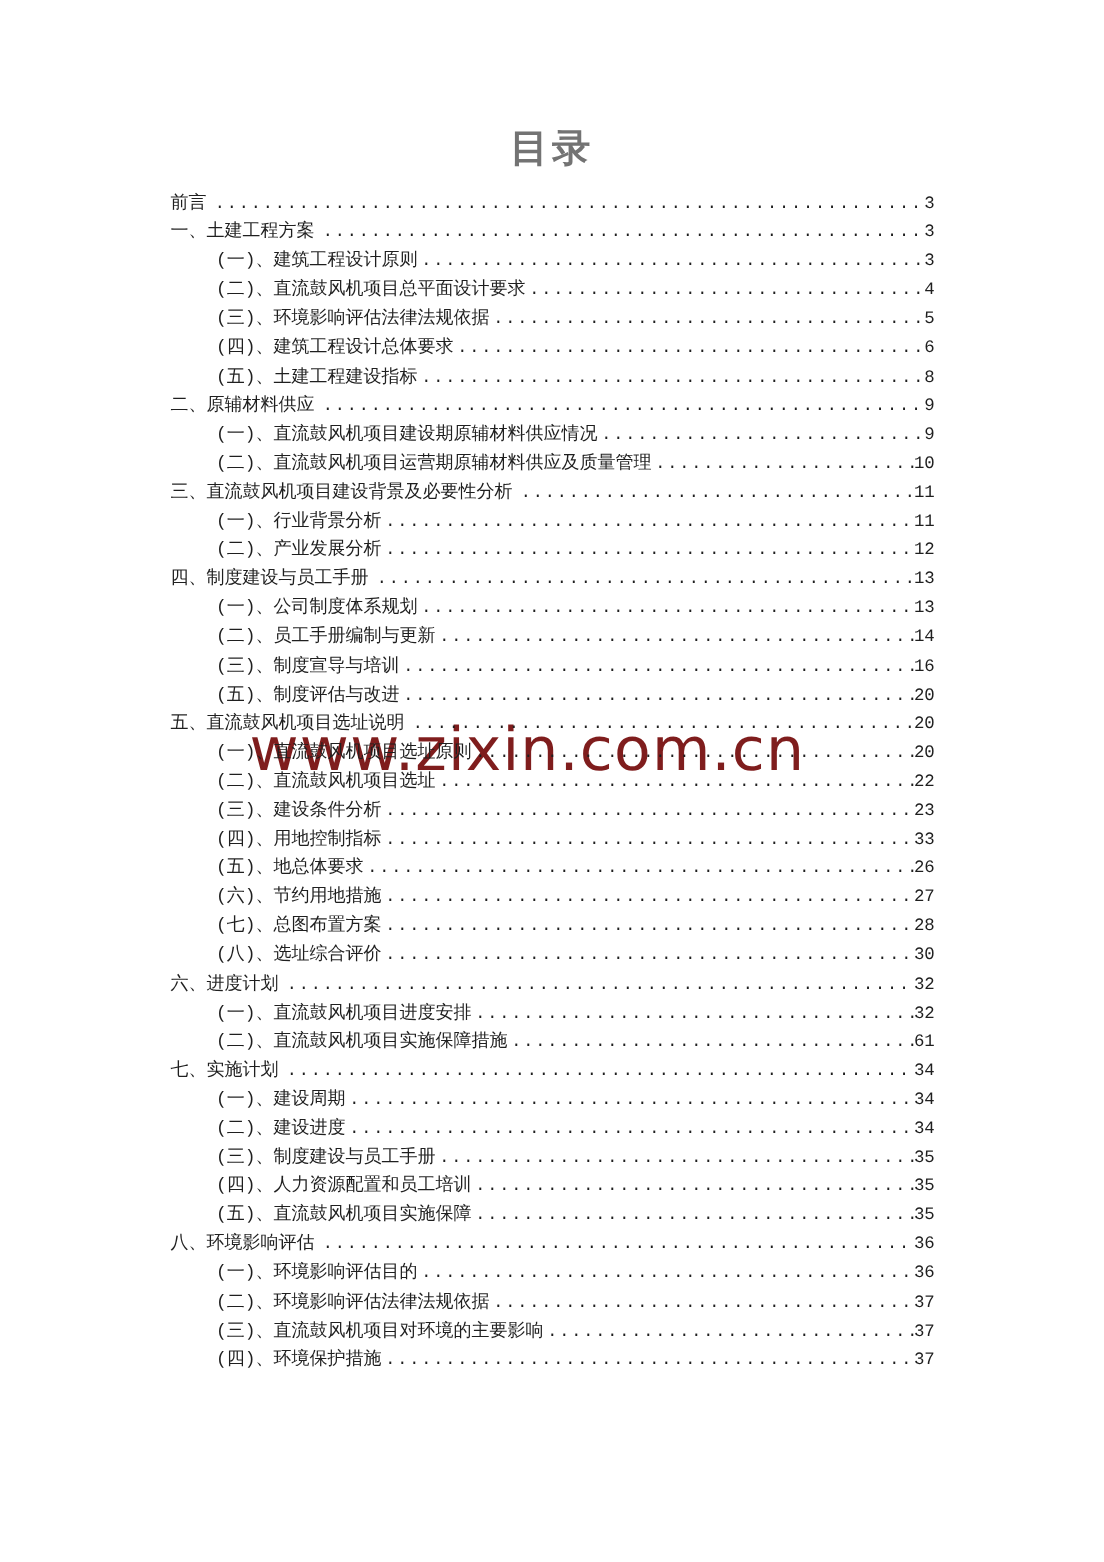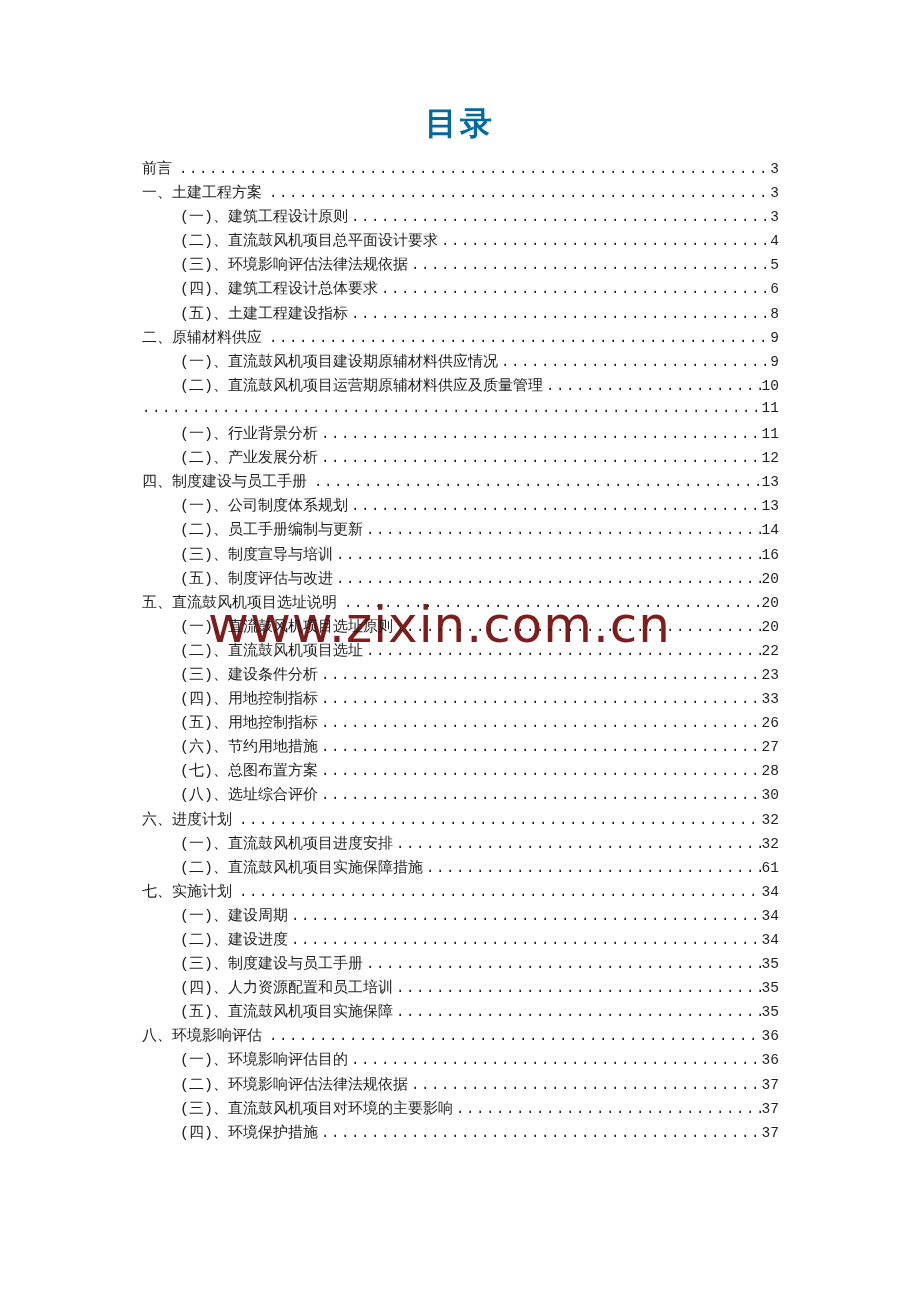--- a/index.html
+++ b/index.html
@@ -34,21 +34,21 @@
   .doc-title {
     position: absolute;
     top: 102px;
     left: 0;
     width: 920px;
     margin: 0;
     text-align: center;
     font-size: 32px;
     font-weight: bold;
     letter-spacing: 3px;
-    color: #0369a1;
+    color: #737373;
     z-index: 1;
     font-family: "Liberation Serif", serif;
   }
   .toc {
     position: absolute;
     left: 142px;
     top: 159px;
     width: 637px;
     z-index: 1;
     font-family: Liberation Mono, monospace;
@@ -142,20 +142,21 @@
     <span class="toc-label">(一)、直流鼓风机项目建设期原辅材料供应情况</span>
     <span class="leader"></span>
     <span class="toc-page">9</span>
   </div>
       <div class="toc-row level-1">
     <span class="toc-label">(二)、直流鼓风机项目运营期原辅材料供应及质量管理</span>
     <span class="leader"></span>
     <span class="toc-page">10</span>
   </div>
       <div class="toc-row level-0">
+    <span class="toc-label">三、直流鼓风机项目建设背景及必要性分析</span>
     <span class="leader"></span>
     <span class="toc-page">11</span>
   </div>
       <div class="toc-row level-1">
     <span class="toc-label">(一)、行业背景分析</span>
     <span class="leader"></span>
     <span class="toc-page">11</span>
   </div>
       <div class="toc-row level-1">
     <span class="toc-label">(二)、产业发展分析</span>
@@ -206,21 +207,21 @@
     <span class="toc-label">(三)、建设条件分析</span>
     <span class="leader"></span>
     <span class="toc-page">23</span>
   </div>
       <div class="toc-row level-1">
     <span class="toc-label">(四)、用地控制指标</span>
     <span class="leader"></span>
     <span class="toc-page">33</span>
   </div>
       <div class="toc-row level-1">
-    <span class="toc-label">(五)、用地控制指标</span>
+    <span class="toc-label">(五)、地总体要求</span>
     <span class="leader"></span>
     <span class="toc-page">26</span>
   </div>
       <div class="toc-row level-1">
     <span class="toc-label">(六)、节约用地措施</span>
     <span class="leader"></span>
     <span class="toc-page">27</span>
   </div>
       <div class="toc-row level-1">
     <span class="toc-label">(七)、总图布置方案</span>

